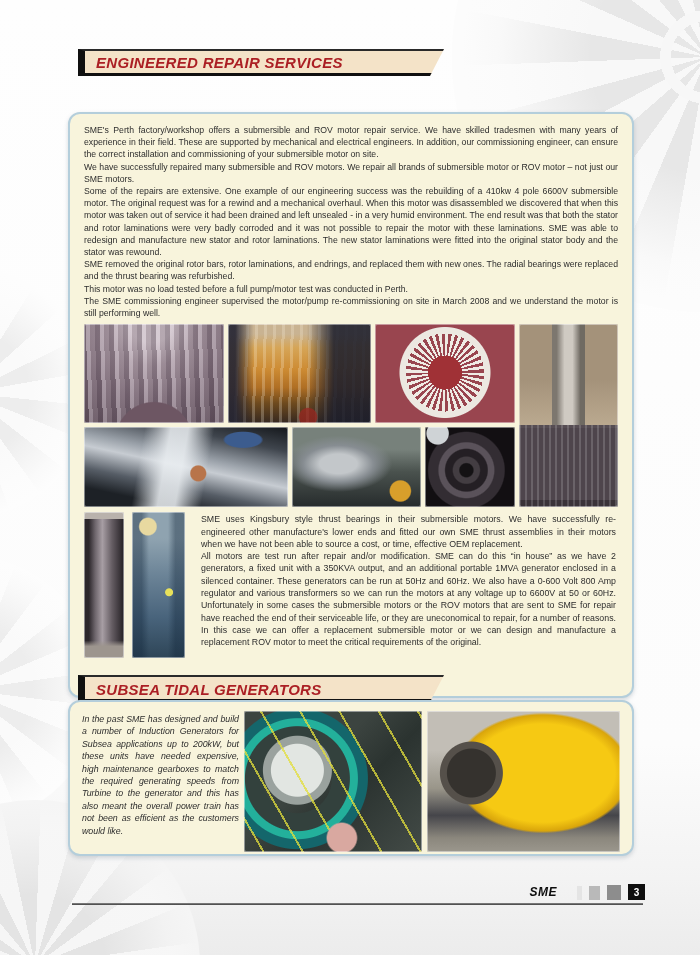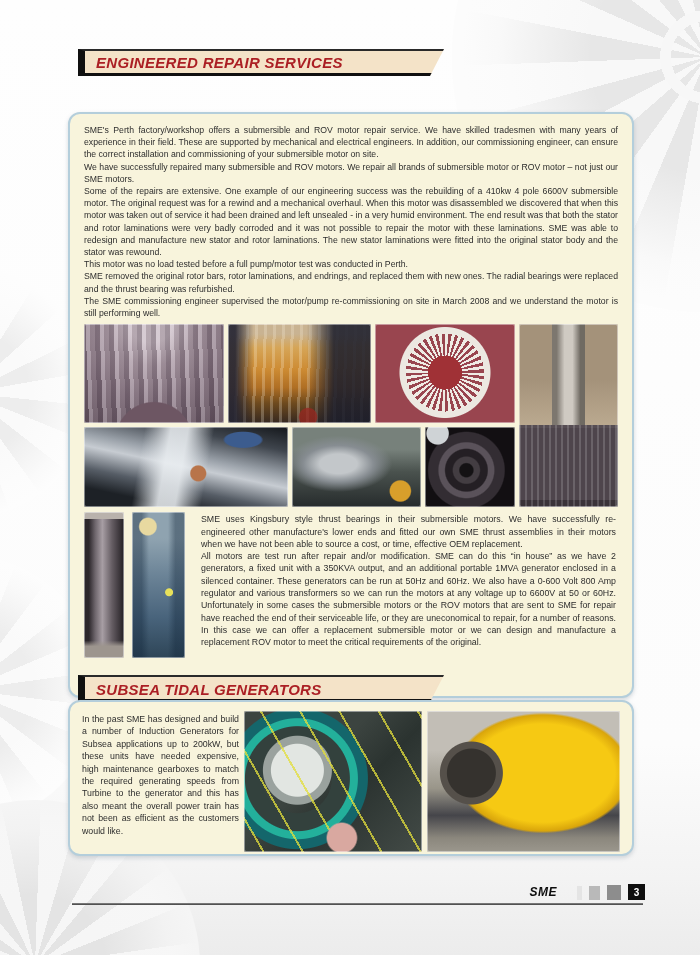--- a/index.html
+++ b/index.html
@@ -45,21 +45,21 @@
     color:#ab1f24; white-space:nowrap;
   }
   
   .panel {
     position:absolute; left:68px; width:566px; box-sizing:border-box;
     background:#f8f4dc; border:2px solid #b4cedb; border-radius:12px;
     box-shadow:0 2px 4px rgba(110,125,140,.28);
     overflow:hidden;
   }
   .panel-repair { top:74px; height:586px; padding:10px 14px;margin-top:38px; }
-  .panel-subsea { top:700px; height:156px; padding:9px 12px; }
+  .panel-subsea { top:700px; height:156px; padding:9px 12px;font-style:italic; }
   .body-text p {
     margin:0; font-size:8.7px; line-height:12.2px; text-align:justify; color:#2d2d2d;
   }
   
   .photo-grid { position:relative; margin-top:5px; height:183px; }
   .grid-left { position:absolute; left:0; top:0; right:103px; }
   .prow { display:flex; gap:4px; }
   .r1 { height:99px; margin-bottom:4px; }
   .r2 { height:80px; }
   .photo { border-radius:2px; outline:1px solid rgba(255,255,255,.45); outline-offset:-1px; flex:none; }
@@ -169,22 +169,22 @@
 
   <div class="sec-header hdr-repair">
     <span class="sec-title">ENGINEERED REPAIR SERVICES</span>
   </div>
 
   <div class="panel panel-repair">
     <div class="body-text">
       <p>SME's Perth factory/workshop offers a submersible and ROV motor repair service. We have skilled tradesmen with many years of experience in their field. These are supported by mechanical and electrical engineers. In addition, our commissioning engineer, can ensure the correct installation and commissioning of your submersible motor on site.</p>
       <p>We have successfully repaired many submersible and ROV motors. We repair all brands of submersible motor or ROV motor – not just our SME motors.</p>
       <p>Some of the repairs are extensive. One example of our engineering success was the rebuilding of a 410kw 4 pole 6600V submersible motor. The original request was for a rewind and a mechanical overhaul. When this motor was disassembled we discovered that when this motor was taken out of service it had been drained and left unsealed - in a very humid environment. The end result was that both the stator and rotor laminations were very badly corroded and it was not possible to repair the motor with these laminations. SME was able to redesign and manufacture new stator and rotor laminations. The new stator laminations were fitted into the original stator body and the stator was rewound.</p>
+      <p>SME removed the original rotor bars, rotor laminations, and endrings, and replaced them with new ones. The radial bearings were replaced and the thrust bearing was refurbished.</p>
       <p>This motor was no load tested before a full pump/motor test was conducted in Perth.</p>
-      <p>SME removed the original rotor bars, rotor laminations, and endrings, and replaced them with new ones. The radial bearings were replaced and the thrust bearing was refurbished.</p>
       <p>The SME commissioning engineer supervised the motor/pump re-commissioning on site in March 2008 and we understand the motor is still performing well.</p>
     </div>
 
     <div class="photo-grid">
       <div class="grid-left">
         <div class="prow r1">
           <div class="photo ph-corroded-lams"></div>
           <div class="photo ph-corroded-rotor"></div>
           <div class="photo ph-stator-disc"></div>
         </div>

